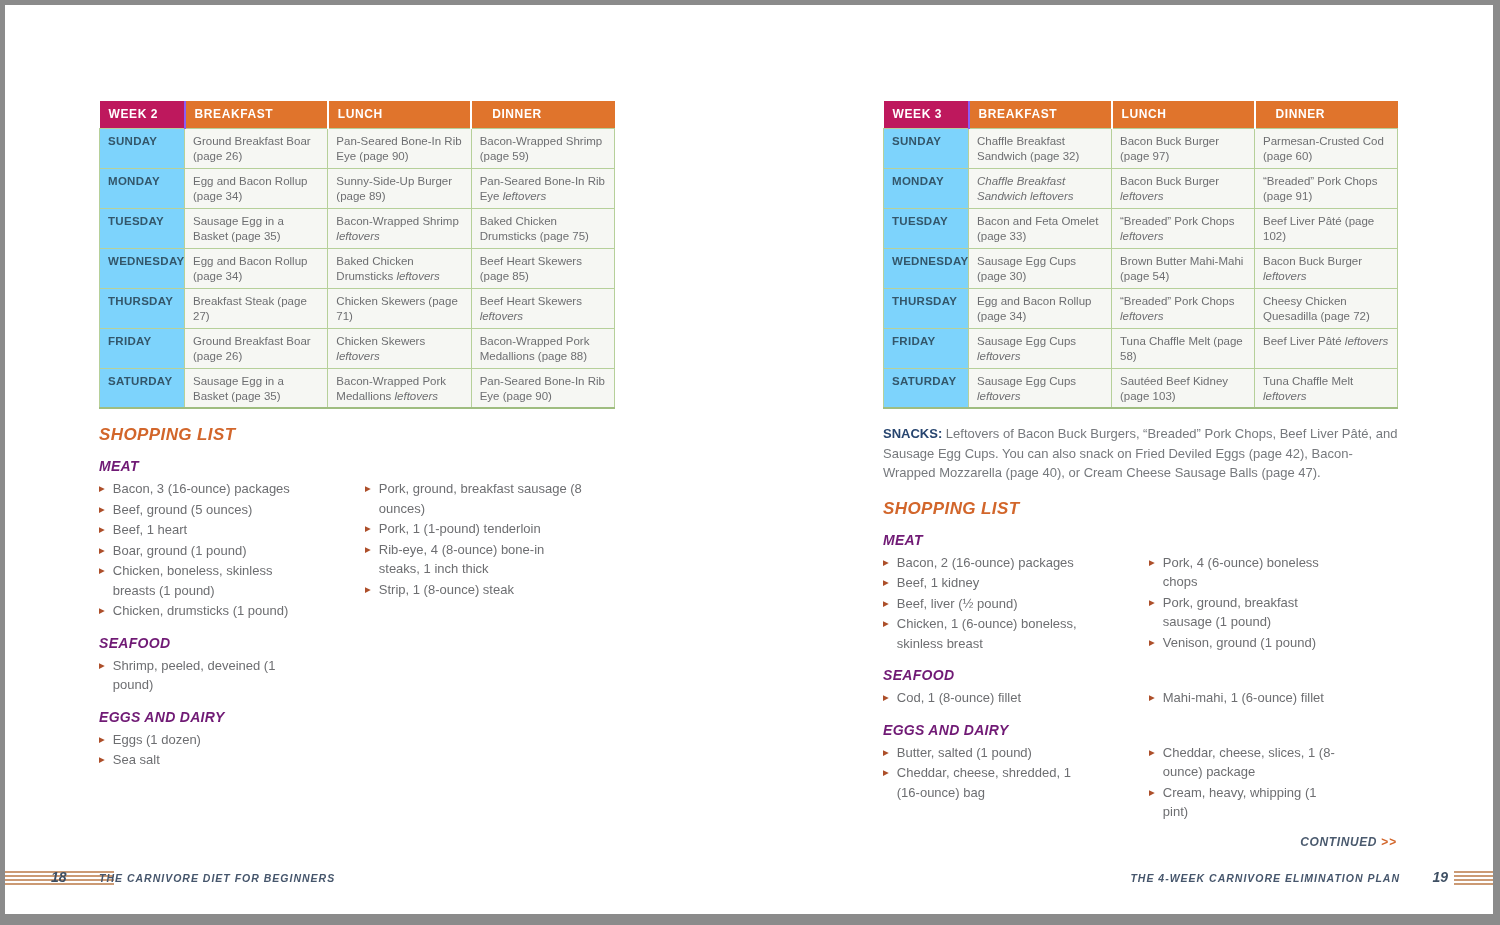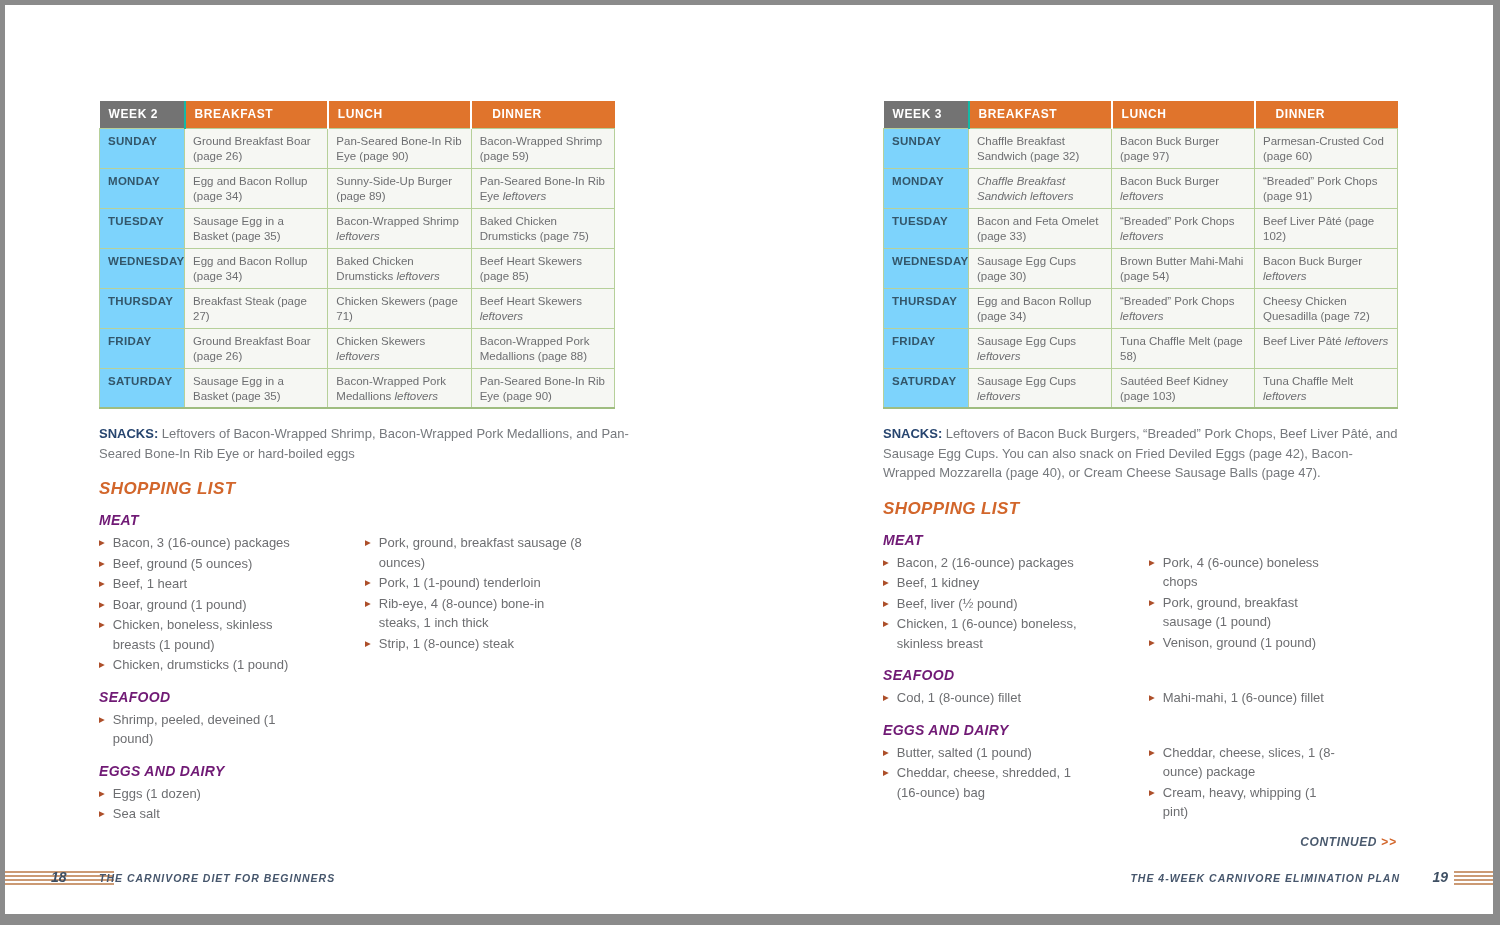--- a/index.html
+++ b/index.html
@@ -11,21 +11,21 @@
   .page { position:absolute; top:101px; }
   .page-left  { left:99px;  width:546px; }
   .page-right { left:883px; width:515px; }
 
   
   table.mtable { border-collapse:collapse; table-layout:fixed; width:516px; }
   .page-right table.mtable { width:515px; }
   table.mtable col.c-day  { width:85px; }
   table.mtable th { height:27px; font-size:12px; font-weight:bold; letter-spacing:.6px;
                     color:#ffffff; text-align:left; padding:0 0 0 9px; vertical-align:middle; }
-  th.week-th  { background:#737373; border-right:2px solid #14b8a6; }
+  th.week-th  { background:#be185d; border-right:2px solid #8b5cf6; }
   th.meal-th  { background:#e0742c; border-right:2px solid #fff; }
   th.meal-th:last-child { border-right:none;padding-left:20px; }
   table.mtable td { height:40px; vertical-align:top; font-size:11.5px; line-height:15.5px;
                     border:1px solid #b6d09a; padding:5px 6px 0 8px; }
   td.day-td  { background:#7dd3fc; color:#33566a; font-weight:bold; font-size:10.5px;
                letter-spacing:.3px; padding-top:7px; }
   td.meal-td { background:#f6f7f3; color:#6d6e71; }
   td.meal-td .it { font-style:italic; }
   table.mtable { border-bottom:2px solid #9fbd80; }
 
@@ -128,21 +128,20 @@
             </tr>
             <tr>
               <td class="day-td">SATURDAY</td>
               <td class="meal-td"><span>Sausage Egg in a Basket (page 35)</span></td>
               <td class="meal-td"><span>Bacon-Wrapped Pork Medallions </span><span class="it">leftovers</span></td>
               <td class="meal-td"><span>Pan-Seared Bone-In Rib Eye (page 90)</span></td>
             </tr>
           </tbody>
         </table>
       </div>
-    <p class="snacks"><b>SNACKS:</b><span> Leftovers of Bacon-Wrapped Shrimp, Bacon-Wrapped Pork Medallions, and Pan-Seared Bone-In Rib Eye or hard-boiled eggs</span></p>
     <h2 class="shopping-title">SHOPPING LIST</h2>
     <div>
         <h3 class="sec-title">MEAT</h3>
         <div class="cols">
           <ul>
             <li>
               <span class="bullet">▶</span>
               <span class="txt">Bacon, 3 (16-ounce) packages</span>
             </li>
             <li>

